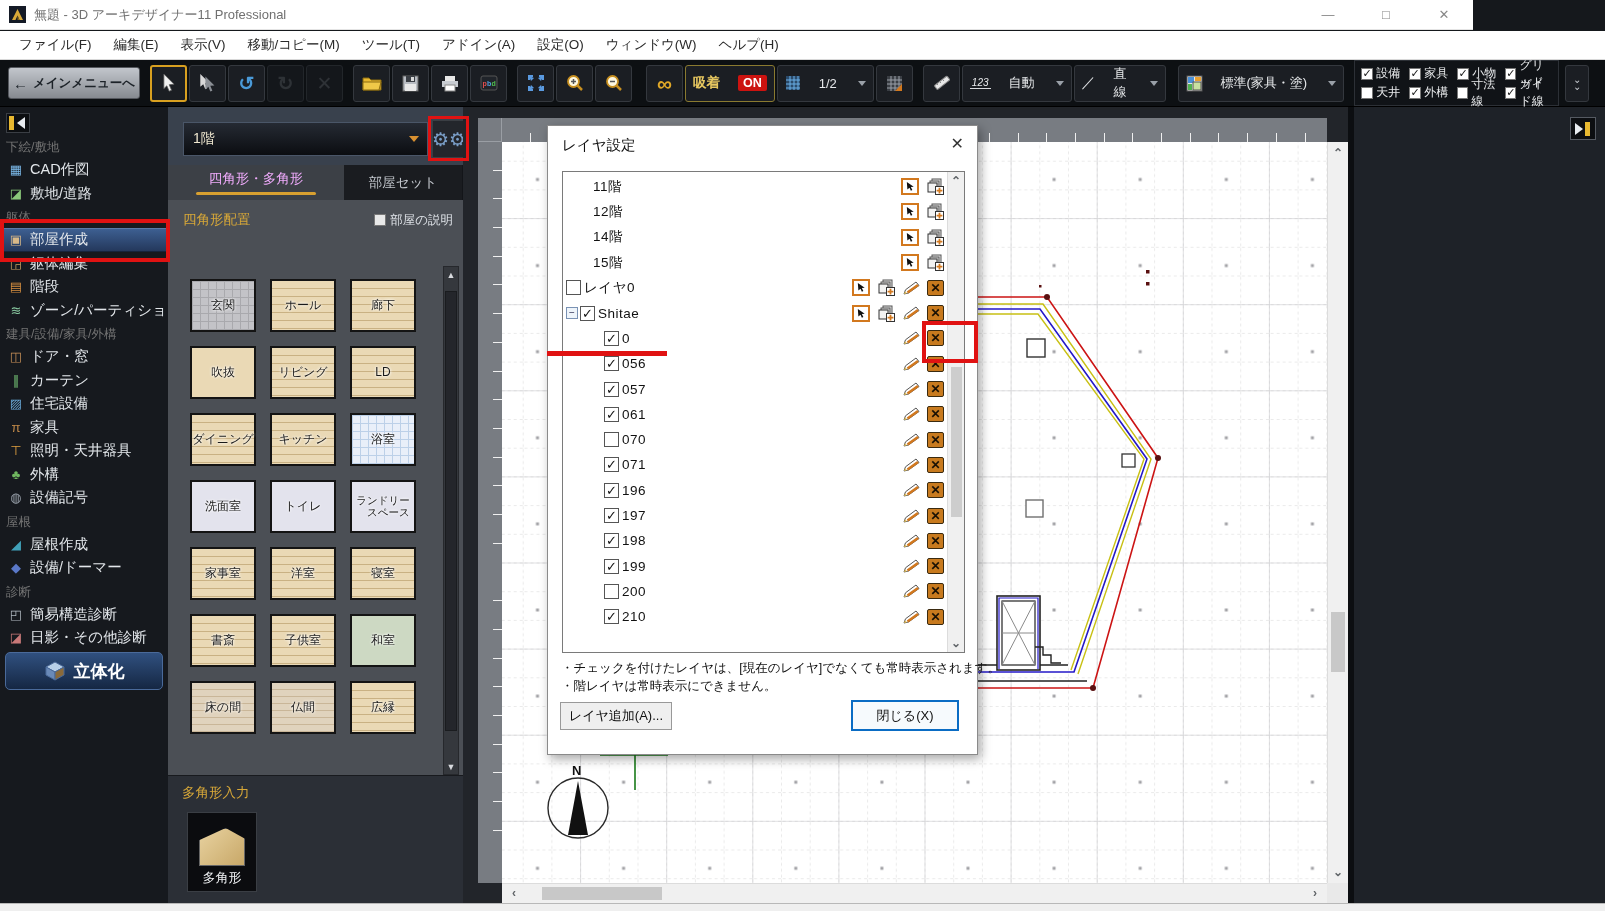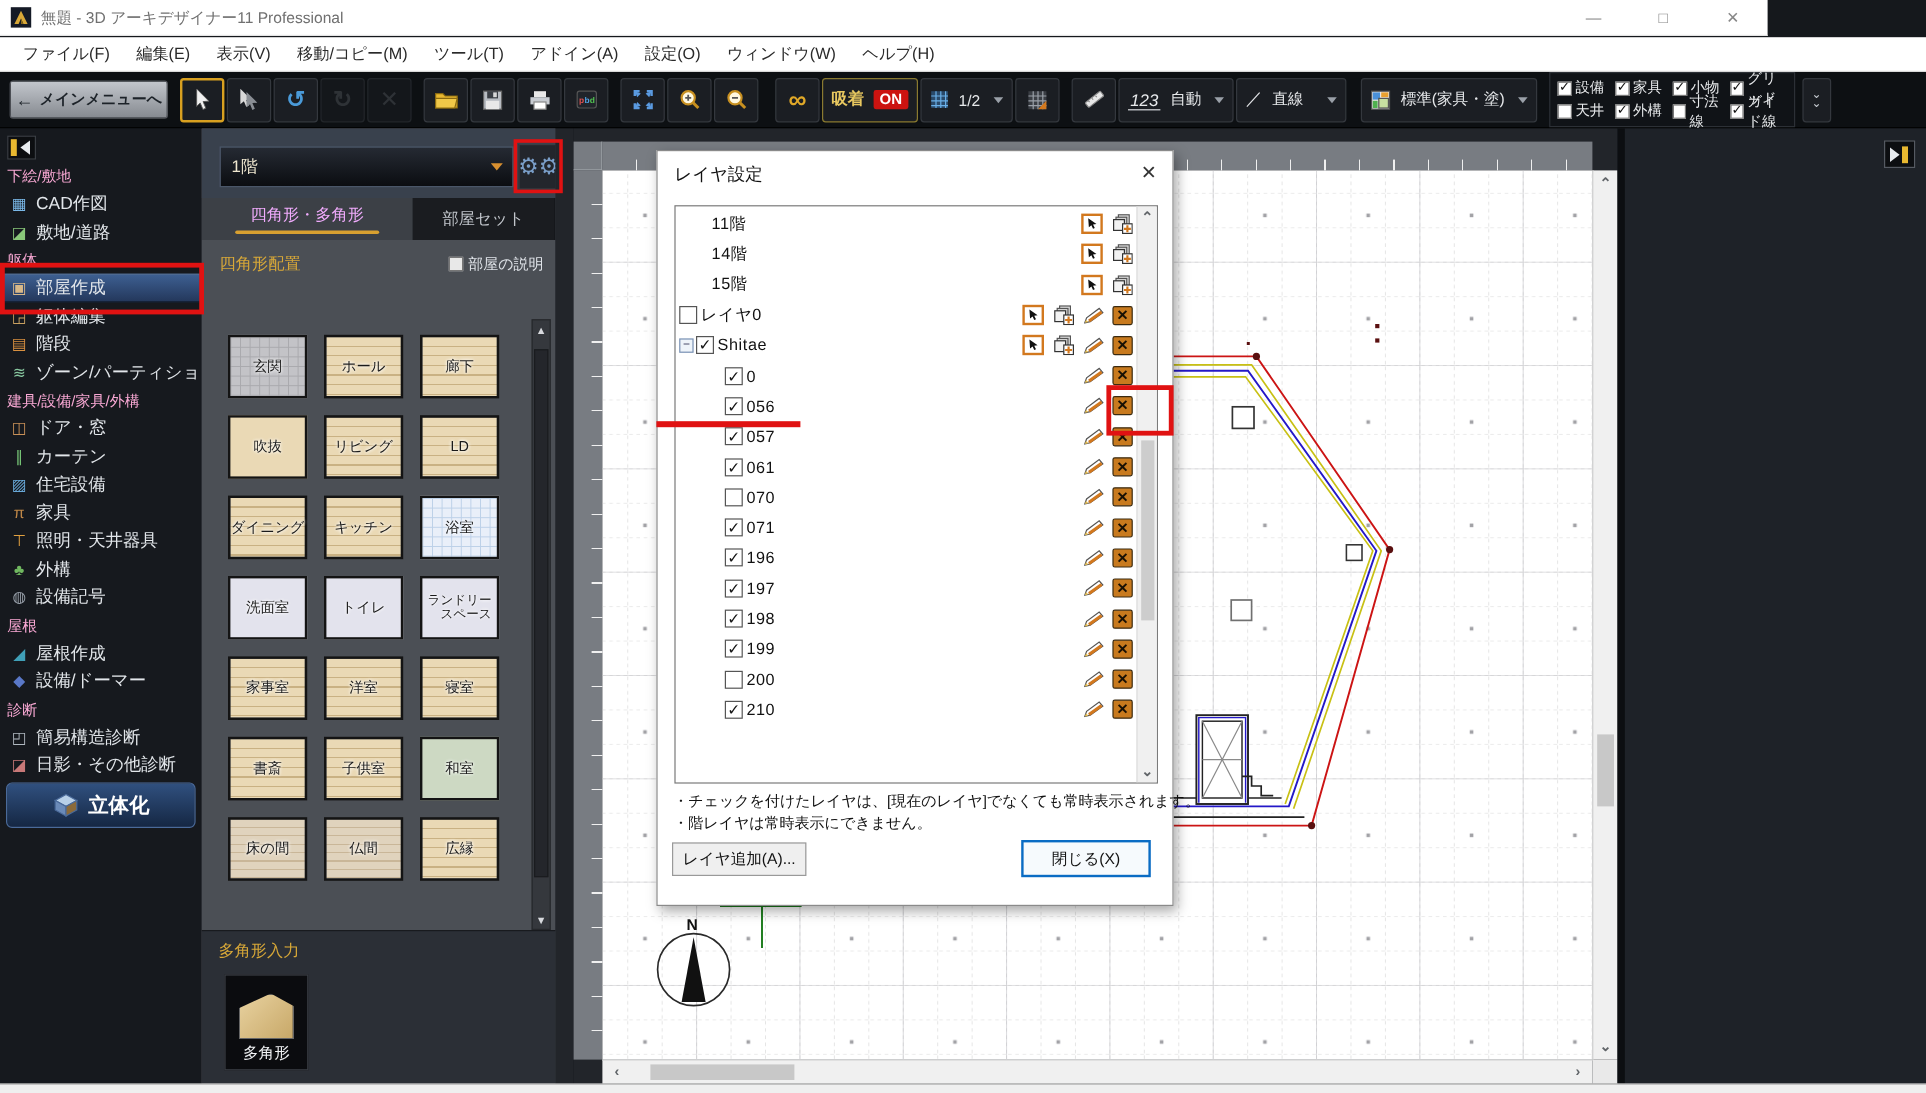--- a/index.html
+++ b/index.html
@@ -19,38 +19,38 @@
   .menu-item { font-size:13.5px; color:#2a2a2a; padding:4px 11px; }
 
   
   .toolbar { position:absolute; left:0; top:60px; width:1605px; height:47px; background:#0d1013; display:flex; align-items:center; padding-left:8px; border-bottom:1px solid #000; }
   .tb-mainmenu { width:132px; height:32px; background:linear-gradient(#c2c6cc,#868a90); border:1px solid #55585e; border-radius:3px; color:#1c2228; font-size:12.5px; display:flex; align-items:center; justify-content:center; gap:5px; font-weight:bold; }
   .tb-mainmenu .arr { font-size:15px; }
   .tb-btn { width:37px; height:37px; margin-left:2px; background:#1b1e23; border:1px solid #34383e; border-radius:3px; display:flex; align-items:center; justify-content:center; position:relative; }
   .tb-btn.active { border:2px solid #d8a020; }
   .tb-btn.disabled { opacity:.55; }
   .tb-sep { width:8px; }
-  .tb-wide { width:auto; padding:0 7px; gap:8px; color:#e6e8ea; font-size:13px; }
+  .tb-wide { width:auto; padding:0 7px; gap:18px; color:#e6e8ea; font-size:13px; }
   .snap-btn { border:1px solid #8a7a30; }
   .snap-label { color:#e8c860; font-weight:bold; font-size:13.5px; }
   .snap-state { background:#cc1310; color:#fff; font-weight:bold; font-size:12.5px; padding:1px 5px; border-radius:2px; }
   .dd-arrow { width:0; height:0; border-left:4px solid transparent; border-right:4px solid transparent; border-top:5px solid #9aa0a8; margin-left:3px; }
   .tb-checks { margin-left:10px; background:#101317; border:1px solid #2c3036; display:grid; grid-template-columns:repeat(4,47px); grid-auto-rows:19px; padding:3px 6px; column-gap:1px; }
   .tb-check { display:flex; align-items:center; gap:3px; font-size:12px; color:#e8eaec; }
   .cbx { width:12px; height:12px; background:#fff; border:1px solid #777; display:flex; align-items:center; justify-content:center; font-size:11px; color:#111; line-height:1; }
   .tb-chevron { width:24px; height:37px; margin-left:6px; background:#1b1e23; border:1px solid #34383e; border-radius:3px; color:#c8ccd2; font-size:10px; display:flex; flex-direction:column; align-items:center; justify-content:center; line-height:.7; }
   .ticon { font-size:19px; line-height:1; }
 
   
   .sidebar { position:absolute; left:0; top:107px; width:168px; height:796px; background:#16191e; overflow:hidden; }
   .collapse-btn { position:absolute; left:6px; top:6px; width:24px; height:20px; background:#0c0e11; border:1px solid #3a3e44; display:flex; align-items:center; }
   .collapse-btn .bar { width:5px; height:14px; background:#e8b830; margin-left:2px; }
   .collapse-btn .tri { width:0; height:0; border-top:6px solid transparent; border-bottom:6px solid transparent; border-right:8px solid #e8ecf0; margin-left:3px; }
   .side-flow { position:absolute; left:0; top:28px; width:168px; }
-  .side-section { font-size:12.5px; color:#f9a8d4; padding:4px 0 2px 6px; white-space:nowrap; }
+  .side-section { font-size:12.5px; color:#737373; padding:4px 0 2px 6px; white-space:nowrap; }
   .side-item { height:23.5px; display:flex; align-items:center; gap:6px; padding-left:8px; color:#e2e6ea; font-size:14.5px; white-space:nowrap; }
   .side-item.selected { background:linear-gradient(#3d5f91,#24385c); border-top:1px solid #5a7aa8; border-bottom:1px solid #16243c; }
   .side-ic { width:16px; height:15px; border-radius:2px; display:flex; align-items:center; justify-content:center; font-size:13px; line-height:1; flex:none; }
   .solid-btn { position:absolute; left:5px; top:545px; width:158px; height:38px; background:linear-gradient(#30507f,#152743); border:1.5px solid #4a6a9a; border-radius:5px; display:flex; align-items:center; justify-content:center; gap:8px; color:#fff; font-size:17px; font-weight:bold; }
 
   
   .palette { position:absolute; left:168px; top:107px; width:295px; height:796px; background:#4b4f55; overflow:hidden; }
   .pal-head { position:absolute; left:0; top:0; width:295px; height:58px; background:#39414d; }
   .floor-select { position:absolute; left:15px; top:15px; width:245px; height:34px; background:linear-gradient(#252a33,#0b0d11); border:1px solid #4a5668; display:flex; align-items:center; color:#f0e8d0; font-size:14px; padding-left:9px; }
   .floor-select .fs-arrow { margin-left:auto; margin-right:8px; width:0; height:0; border-left:5px solid transparent; border-right:5px solid transparent; border-top:6px solid #d89030; }
@@ -288,21 +288,21 @@
         </svg>
       </div>
     <span class="tb-sep"></span>
     <div class="tb-btn">
         <svg width="18" height="18" viewBox="0 0 18 18">
           <rect x="2" y="7" width="16" height="5" rx="1" transform="rotate(-38 9 9)" fill="#e8e8e8" stroke="#888"></rect>
           <path d="M5,10 l1,1 M8,8 l1,1 M11,6 l1,1" stroke="#888"></path>
         </svg>
       </div>
     <div class="tb-btn tb-wide">
-      <span style="font-size:14px;font-style:italic;color:#e8eaec;border-bottom:1.5px solid #d8dade;padding:0 2px;">123</span>
+      <span style="font-size:10px;font-style:italic;color:#e8eaec;border-bottom:1.5px solid #d8dade;padding:0 2px;">123</span>
       <span>自動</span>
         <span class="dd-arrow"></span>
     </div>
     <div class="tb-btn tb-wide" style="width:92px;">
       <span style="color:#e8eaec;font-size:14px;">／</span>
       <span>直線</span>
         <span class="dd-arrow" style="margin-left:auto;"></span>
     </div>
     <span class="tb-sep" style="width:10px;"></span>
     <div class="tb-btn tb-wide">
@@ -648,92 +648,82 @@
                   <rect x="3" y="3" width="9" height="9" fill="#d4d4d4" stroke="#555"></rect>
                   <rect x="1" y="5" width="9" height="9" fill="#f2f2f2" stroke="#333"></rect>
                   <rect x="8.5" y="8.5" width="8" height="8" fill="#fff" stroke="#333"></rect>
                   <path d="M12.5,9.8 V15.6 M9.6,12.7 H15.4" stroke="#d2781e" stroke-width="1.8"></path>
                 </svg>
               </span>
             </span>
           </div>
           <div class="dlg-row">
             <span class="ind-floor"></span>
-            <span class="lbl">14階</span>
+            <span class="lbl">12階</span>
             <span class="dlg-icons">
               <span class="dlg-ic cursor-ic">
                 <svg viewBox="0 0 12 12">
                   <path d="M2,1 L9.5,6.2 L6.4,6.6 L8,9.8 L6.4,10.5 L4.9,7.4 L2.6,9.2 Z" fill="#111"></path>
                 </svg>
               </span>
               <span class="dlg-ic layers-ic">
                 <svg viewBox="0 0 17 17">
                   <rect x="5" y="1" width="9" height="9" fill="#e4e4e4" stroke="#555"></rect>
                   <rect x="3" y="3" width="9" height="9" fill="#d4d4d4" stroke="#555"></rect>
                   <rect x="1" y="5" width="9" height="9" fill="#f2f2f2" stroke="#333"></rect>
                   <rect x="8.5" y="8.5" width="8" height="8" fill="#fff" stroke="#333"></rect>
                   <path d="M12.5,9.8 V15.6 M9.6,12.7 H15.4" stroke="#d2781e" stroke-width="1.8"></path>
                 </svg>
               </span>
             </span>
           </div>
           <div class="dlg-row">
             <span class="ind-floor"></span>
-            <span class="lbl">15階</span>
+            <span class="lbl">14階</span>
             <span class="dlg-icons">
               <span class="dlg-ic cursor-ic">
                 <svg viewBox="0 0 12 12">
                   <path d="M2,1 L9.5,6.2 L6.4,6.6 L8,9.8 L6.4,10.5 L4.9,7.4 L2.6,9.2 Z" fill="#111"></path>
                 </svg>
               </span>
               <span class="dlg-ic layers-ic">
                 <svg viewBox="0 0 17 17">
                   <rect x="5" y="1" width="9" height="9" fill="#e4e4e4" stroke="#555"></rect>
                   <rect x="3" y="3" width="9" height="9" fill="#d4d4d4" stroke="#555"></rect>
                   <rect x="1" y="5" width="9" height="9" fill="#f2f2f2" stroke="#333"></rect>
                   <rect x="8.5" y="8.5" width="8" height="8" fill="#fff" stroke="#333"></rect>
                   <path d="M12.5,9.8 V15.6 M9.6,12.7 H15.4" stroke="#d2781e" stroke-width="1.8"></path>
                 </svg>
               </span>
             </span>
           </div>
           <div class="dlg-row">
-            <span class="ind-layer"></span>
-            <span class="dcb"></span>
-            <span class="lbl">レイヤ0</span>
+            <span class="ind-floor"></span>
+            <span class="lbl">15階</span>
             <span class="dlg-icons">
               <span class="dlg-ic cursor-ic">
                 <svg viewBox="0 0 12 12">
                   <path d="M2,1 L9.5,6.2 L6.4,6.6 L8,9.8 L6.4,10.5 L4.9,7.4 L2.6,9.2 Z" fill="#111"></path>
                 </svg>
               </span>
               <span class="dlg-ic layers-ic">
                 <svg viewBox="0 0 17 17">
                   <rect x="5" y="1" width="9" height="9" fill="#e4e4e4" stroke="#555"></rect>
                   <rect x="3" y="3" width="9" height="9" fill="#d4d4d4" stroke="#555"></rect>
                   <rect x="1" y="5" width="9" height="9" fill="#f2f2f2" stroke="#333"></rect>
                   <rect x="8.5" y="8.5" width="8" height="8" fill="#fff" stroke="#333"></rect>
                   <path d="M12.5,9.8 V15.6 M9.6,12.7 H15.4" stroke="#d2781e" stroke-width="1.8"></path>
                 </svg>
               </span>
-              <span class="dlg-ic pencil-ic">
-                <svg viewBox="0 0 17 14">
-                  <path d="M1,13 L5.5,12 L16,4.5 L13,1 L2.5,8.8 Z" fill="#fff" stroke="#555" stroke-width="1"></path>
-                  <path d="M4.5,11.5 L15,4" stroke="#d2781e" stroke-width="2.6"></path>
-                  <path d="M1,13 L4,12.3 L2,10.6 Z" fill="#e8c050"></path>
-                </svg>
-              </span>
-              <span class="x-ic">✕</span>
             </span>
           </div>
           <div class="dlg-row">
             <span class="ind-layer"></span>
-            <span class="expander">−</span>
-            <span class="dcb">✓</span>
-            <span class="lbl">Shitae</span>
+            <span class="dcb"></span>
+            <span class="lbl">レイヤ0</span>
             <span class="dlg-icons">
               <span class="dlg-ic cursor-ic">
                 <svg viewBox="0 0 12 12">
                   <path d="M2,1 L9.5,6.2 L6.4,6.6 L8,9.8 L6.4,10.5 L4.9,7.4 L2.6,9.2 Z" fill="#111"></path>
                 </svg>
               </span>
               <span class="dlg-ic layers-ic">
                 <svg viewBox="0 0 17 17">
                   <rect x="5" y="1" width="9" height="9" fill="#e4e4e4" stroke="#555"></rect>
                   <rect x="3" y="3" width="9" height="9" fill="#d4d4d4" stroke="#555"></rect>
@@ -746,20 +736,50 @@
                 <svg viewBox="0 0 17 14">
                   <path d="M1,13 L5.5,12 L16,4.5 L13,1 L2.5,8.8 Z" fill="#fff" stroke="#555" stroke-width="1"></path>
                   <path d="M4.5,11.5 L15,4" stroke="#d2781e" stroke-width="2.6"></path>
                   <path d="M1,13 L4,12.3 L2,10.6 Z" fill="#e8c050"></path>
                 </svg>
               </span>
               <span class="x-ic">✕</span>
             </span>
           </div>
           <div class="dlg-row">
+            <span class="ind-layer"></span>
+            <span class="expander">−</span>
+            <span class="dcb">✓</span>
+            <span class="lbl">Shitae</span>
+            <span class="dlg-icons">
+              <span class="dlg-ic cursor-ic">
+                <svg viewBox="0 0 12 12">
+                  <path d="M2,1 L9.5,6.2 L6.4,6.6 L8,9.8 L6.4,10.5 L4.9,7.4 L2.6,9.2 Z" fill="#111"></path>
+                </svg>
+              </span>
+              <span class="dlg-ic layers-ic">
+                <svg viewBox="0 0 17 17">
+                  <rect x="5" y="1" width="9" height="9" fill="#e4e4e4" stroke="#555"></rect>
+                  <rect x="3" y="3" width="9" height="9" fill="#d4d4d4" stroke="#555"></rect>
+                  <rect x="1" y="5" width="9" height="9" fill="#f2f2f2" stroke="#333"></rect>
+                  <rect x="8.5" y="8.5" width="8" height="8" fill="#fff" stroke="#333"></rect>
+                  <path d="M12.5,9.8 V15.6 M9.6,12.7 H15.4" stroke="#d2781e" stroke-width="1.8"></path>
+                </svg>
+              </span>
+              <span class="dlg-ic pencil-ic">
+                <svg viewBox="0 0 17 14">
+                  <path d="M1,13 L5.5,12 L16,4.5 L13,1 L2.5,8.8 Z" fill="#fff" stroke="#555" stroke-width="1"></path>
+                  <path d="M4.5,11.5 L15,4" stroke="#d2781e" stroke-width="2.6"></path>
+                  <path d="M1,13 L4,12.3 L2,10.6 Z" fill="#e8c050"></path>
+                </svg>
+              </span>
+              <span class="x-ic">✕</span>
+            </span>
+          </div>
+          <div class="dlg-row">
             <span class="ind-sub"></span>
             <span class="dcb">✓</span>
             <span class="lbl">0</span>
             <span class="dlg-icons">
               <span class="dlg-ic pencil-ic">
                 <svg viewBox="0 0 17 14">
                   <path d="M1,13 L5.5,12 L16,4.5 L13,1 L2.5,8.8 Z" fill="#fff" stroke="#555" stroke-width="1"></path>
                   <path d="M4.5,11.5 L15,4" stroke="#d2781e" stroke-width="2.6"></path>
                   <path d="M1,13 L4,12.3 L2,10.6 Z" fill="#e8c050"></path>
                 </svg>

